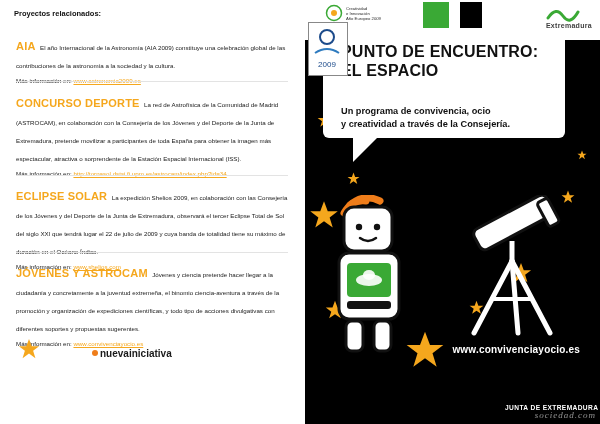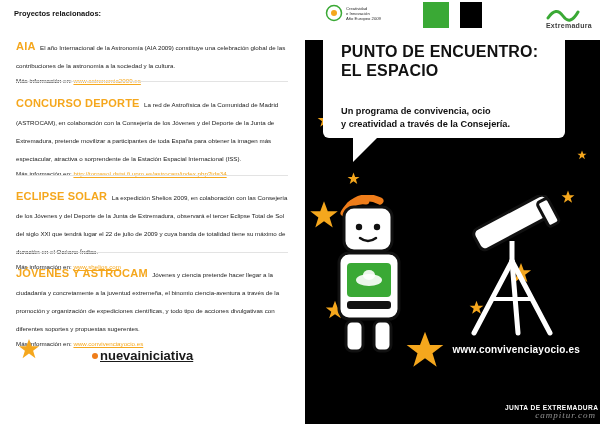--- a/index.html
+++ b/index.html
@@ -38,21 +38,21 @@
   .rule{
     position:absolute;left:16px;width:272px;height:1px;background:#e3e3e3;
   }
 
   
   .logos{position:absolute;left:0;top:330px;width:305px;height:94px;}
   .logo-jd{position:absolute;left:18px;top:8px;}
   .logo-jd .t1{font-size:11px;font-weight:bold;color:#1c4b8b;letter-spacing:-.3px;}
   .logo-jd .t2{font-size:5.2px;color:#6b6b6b;letter-spacing:.2px;margin-top:-1px;}
   .logo-jd .t3{font-size:11px;font-weight:bold;color:#1c4b8b;letter-spacing:-.3px;margin-top:-2px;}
-  .logo-nvi{position:absolute;left:92px;top:18px;font-size:13px;font-weight:bold;color:#1a1a1a;text-decoration:underline;}
+  .logo-nvi{position:absolute;left:92px;top:18px;font-size:10px;font-weight:bold;color:#1a1a1a;}
   .logo-nvi .dot{display:inline-block;width:6px;height:6px;border-radius:50%;background:#ef7d1a;margin-right:2px;vertical-align:1px;}
 
   
   .right{
     position:absolute;left:305px;top:0;width:295px;height:424px;
     background:#000000;
   }
   .right-white-top{
     position:absolute;left:0;top:0;width:295px;height:40px;background:#ffffff;
   }
@@ -255,40 +255,48 @@
         <line x1="62" y1="66" x2="100" y2="138" stroke="#ffffff" stroke-width="5" stroke-linecap="round"></line>
         <line x1="62" y1="66" x2="68" y2="138" stroke="#ffffff" stroke-width="5" stroke-linecap="round"></line>
         <line x1="40" y1="104" x2="84" y2="104" stroke="#ffffff" stroke-width="4"></line>
       </svg>
     </div>
 
     <div class="site">www.convivenciayocio.es</div>
     <div class="junta-w">JUNTA  DE  EXTREMADURA</div>
 
     <div class="watermark">
-      <small>campitur.com</small>
+      <small>sociedad.com</small>
     </div>
   </div>
 
   <div style="position:absolute;left:305px;top:0;width:295px;height:40px;">
     <div class="toplogo-cei">
       <div style="display:flex;align-items:center;gap:3px;">
         <span>
           <svg width="18" height="18" viewBox="0 0 24 24">
               <circle cx="12" cy="12" r="10" fill="none" stroke="#3aa935" stroke-width="2"></circle>
               <circle cx="12" cy="12" r="4" fill="#f5a71d"></circle>
             </svg>
         </span>
         <div>
           <div class="ln">Creatividad</div>
           <div class="ln">e Innovación</div>
           <div class="ln">Año Europeo 2009</div>
         </div>
       </div>
     </div>
+    <div class="toplogo-iya">
+      <svg width="36" height="50" viewBox="0 0 36 50">
+        <rect x="0" y="0" width="36" height="50" fill="#ffffff"></rect>
+        <circle cx="18" cy="14" r="7" fill="none" stroke="#1c4b8b" stroke-width="2"></circle>
+        <path d="M6 30 q12 -8 24 0" stroke="#2e7bbf" stroke-width="2" fill="none"></path>
+        <text x="18" y="44" font-size="8" font-family="Liberation Sans, sans-serif" text-anchor="middle" fill="#1c4b8b">2009</text>
+      </svg>
+    </div>
     <div class="sq-green"></div>
     <div class="sq-black"></div>
     <div class="toplogo-ext">
       <span>
         <svg width="34" height="16" viewBox="0 0 34 16">
             <path d="M2 12 q8 -12 15 -2 q7 10 15 -4" stroke="#3aa935" stroke-width="3" fill="none" stroke-linecap="round"></path>
           </svg>
       </span>
       <div class="nm">Extremadura</div>
     </div>

